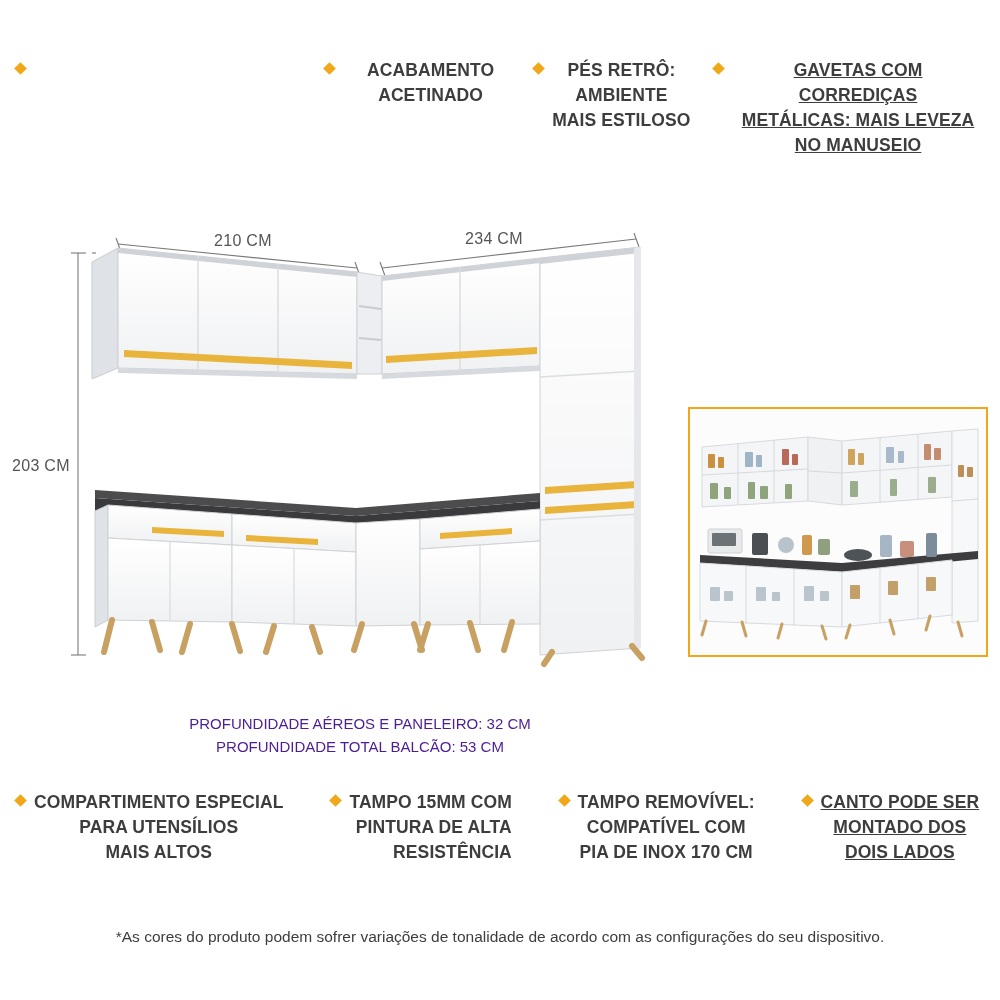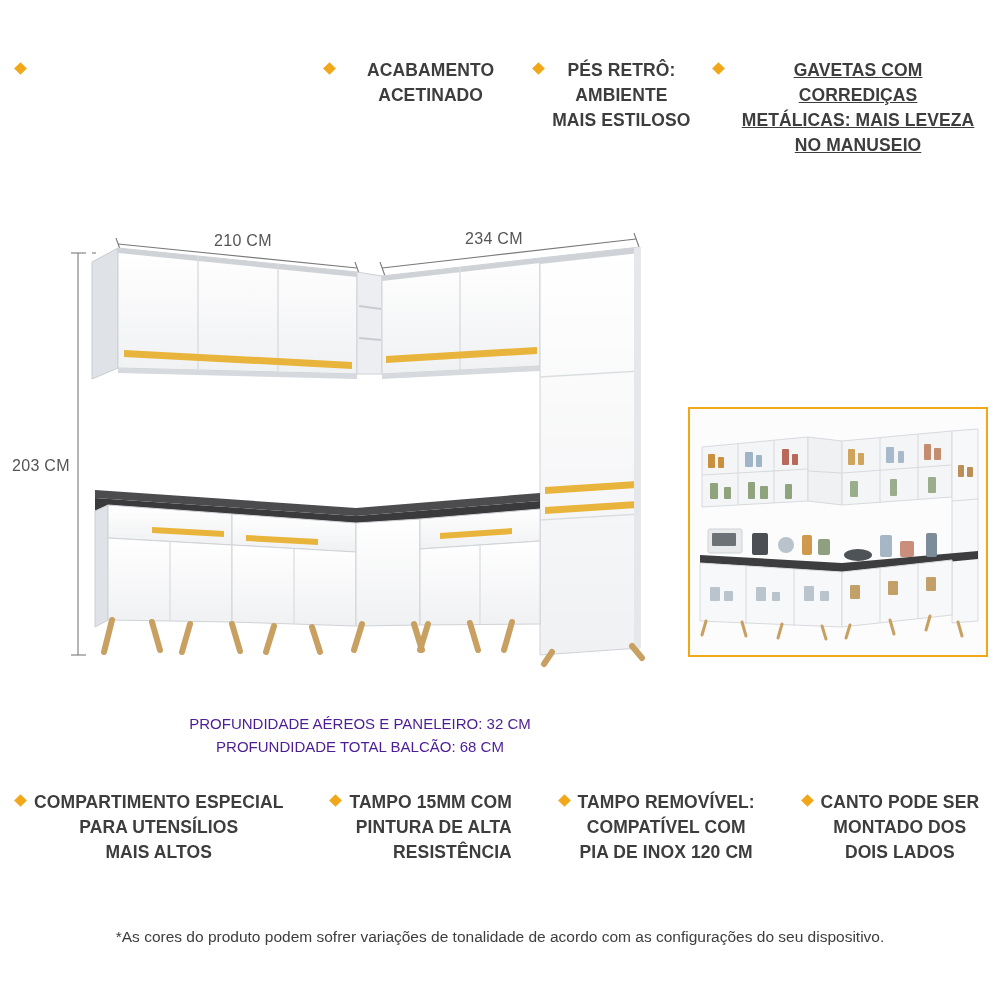--- a/index.html
+++ b/index.html
@@ -58,21 +58,21 @@
   .f-top-3 { width: 290px; }
   .f-top-3 .feature-text { text-align: center; text-decoration: underline; }
 
   .f-bot-0 { width: 318px; }
   .f-bot-0 .feature-text { text-align: center; }
   .f-bot-1 { width: 230px; }
   .f-bot-1 .feature-text { text-align: right; }
   .f-bot-2 { width: 245px; }
   .f-bot-2 .feature-text { text-align: center; }
   .f-bot-3 { width: 195px; }
-  .f-bot-3 .feature-text { text-align: center; }
+  .f-bot-3 .feature-text { text-align: center; text-decoration: underline; }
 
   
   .footnote {
     position: absolute;
     left: 0; top: 928px; width: 1000px;
     text-align: center;
     font-size: 15.5px;
     color: #3d3d3d;
   }
 
@@ -268,21 +268,21 @@
       </g>
     </g>
   </svg>
 
   <div class="dim-label dim-210">210 CM</div>
   <div class="dim-label dim-234">234 CM</div>
   <div class="dim-label dim-203">203 CM</div>
 
   <div class="depth-lines">
     <div>PROFUNDIDADE AÉREOS E PANELEIRO: 32 CM</div>
-    <div>PROFUNDIDADE TOTAL BALCÃO: 68 CM</div>
+    <div>PROFUNDIDADE TOTAL BALCÃO: 53 CM</div>
   </div>
 
   <div class="inset">
     <svg viewBox="0 0 296 246" width="296" height="246">
       <rect x="0" y="0" width="296" height="246" fill="#ffffff"></rect>
 
       <rect x="0" y="0" width="296" height="246" fill="#fcfcfd"></rect>
 
       <polygon points="12,38 118,28 118,92 12,98" fill="#f4f5f7" stroke="#d7dade" stroke-width="1"></polygon>
       <line x1="12" y1="66" x2="118" y2="60" stroke="#d7dade" stroke-width="1.2"></line>
@@ -397,21 +397,21 @@
     <div class="feature f-bot-1">
       <span class="diamond"></span>
       <span class="feature-text">TAMPO 15MM COM
 PINTURA DE ALTA
 RESISTÊNCIA</span>
     </div>
     <div class="feature f-bot-2">
       <span class="diamond"></span>
       <span class="feature-text">TAMPO REMOVÍVEL:
 COMPATÍVEL COM
-PIA DE INOX 120 CM</span>
+PIA DE INOX 170 CM</span>
     </div>
     <div class="feature f-bot-3">
       <span class="diamond"></span>
       <span class="feature-text">CANTO PODE SER
 MONTADO DOS
 DOIS LADOS</span>
     </div>
   </div>
 
   <div class="footnote">*As cores do produto podem sofrer variações de tonalidade de acordo com as configurações do seu dispositivo.</div>

